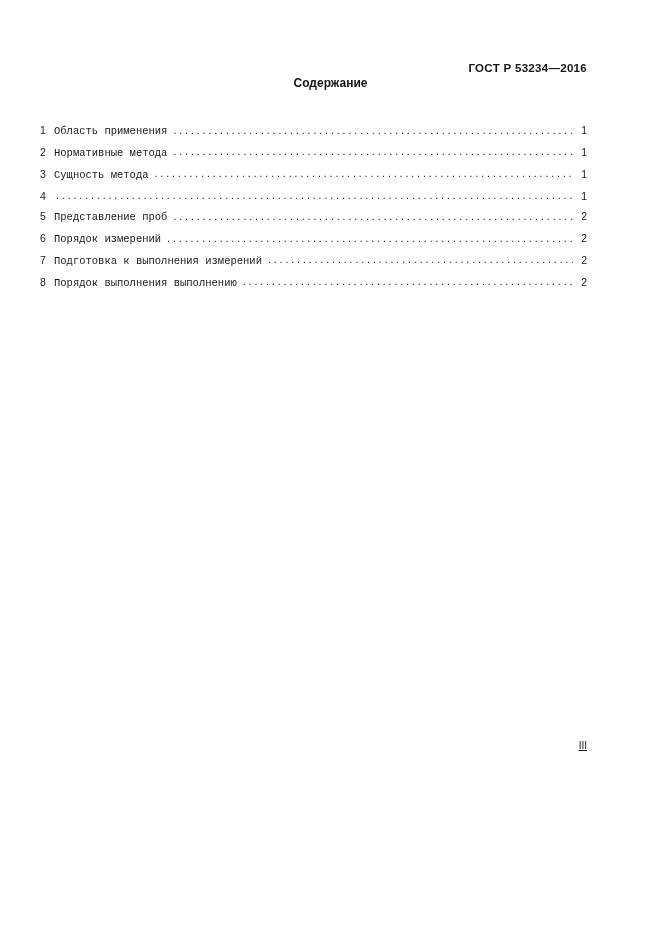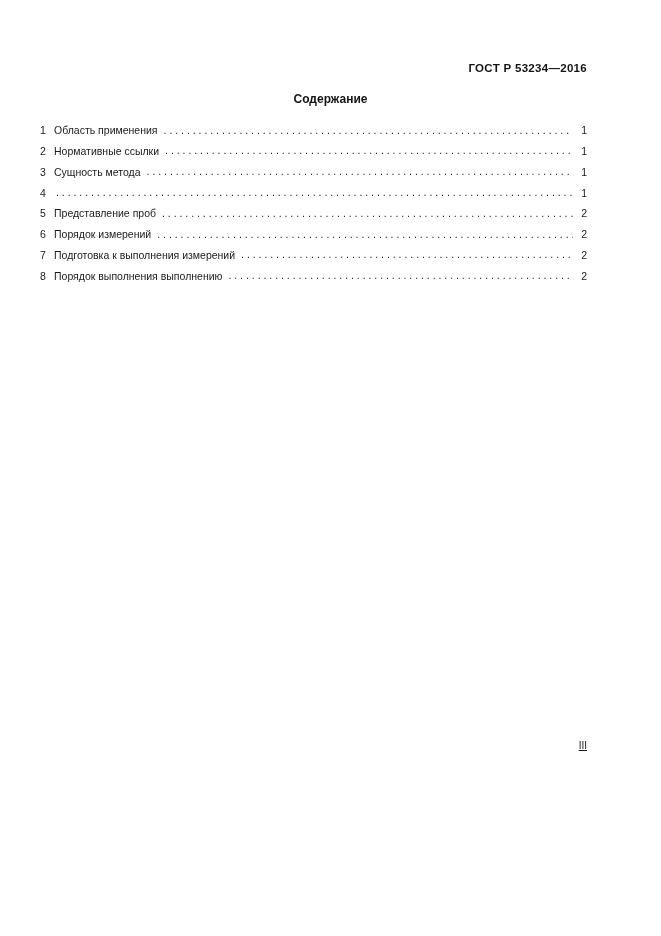--- a/index.html
+++ b/index.html
@@ -22,21 +22,21 @@
     position: absolute;
     top: 62px;
     right: 74px;
     font-size: 11.5px;
     font-weight: bold;
     letter-spacing: 0.3px;
     color: #141414;
   }
   .toc-title {
     position: absolute;
-    top: 92px;
+    top: 76px;
     left: 0;
     right: 0;
     text-align: center;
     font-size: 12px;
     font-weight: bold;
     color: #141414;
   }
   .toc {
     position: absolute;
     top: 120px;
@@ -52,20 +52,21 @@
     padding: 3.6px 0;
     white-space: nowrap;
   }
   .toc-num {
     width: 14px;
     flex: 0 0 auto;
   }
   .toc-label {
     flex: 0 0 auto;
     padding-right: 4px;
+    font-family: Liberation Mono, monospace;
   }
   .toc-dots {
     flex: 1 1 auto;
     overflow: hidden;
     height: 1em;
     position: relative;
     margin: 0 2px;
   }
   .toc-dots::before {
     content: ". . . . . . . . . . . . . . . . . . . . . . . . . . . . . . . . . . . . . . . . . . . . . . . . . . . . . . . . . . . . . . . . . . . . . . . . . . . . . . . . . . . . . . . . . . . . . . . .";
@@ -102,21 +103,21 @@
 
     <div class="toc-row">
       <span class="toc-num">1</span>
       <span class="toc-label">Область применения</span>
       <span class="toc-dots"></span>
       <span class="toc-page">1</span>
     </div>
 
     <div class="toc-row">
       <span class="toc-num">2</span>
-      <span class="toc-label">Нормативные ссылки</span>
+      <span class="toc-label">Нормативные метода</span>
       <span class="toc-dots"></span>
       <span class="toc-page">1</span>
     </div>
 
     <div class="toc-row">
       <span class="toc-num">3</span>
       <span class="toc-label">Сущность метода</span>
       <span class="toc-dots"></span>
       <span class="toc-page">1</span>
     </div>

